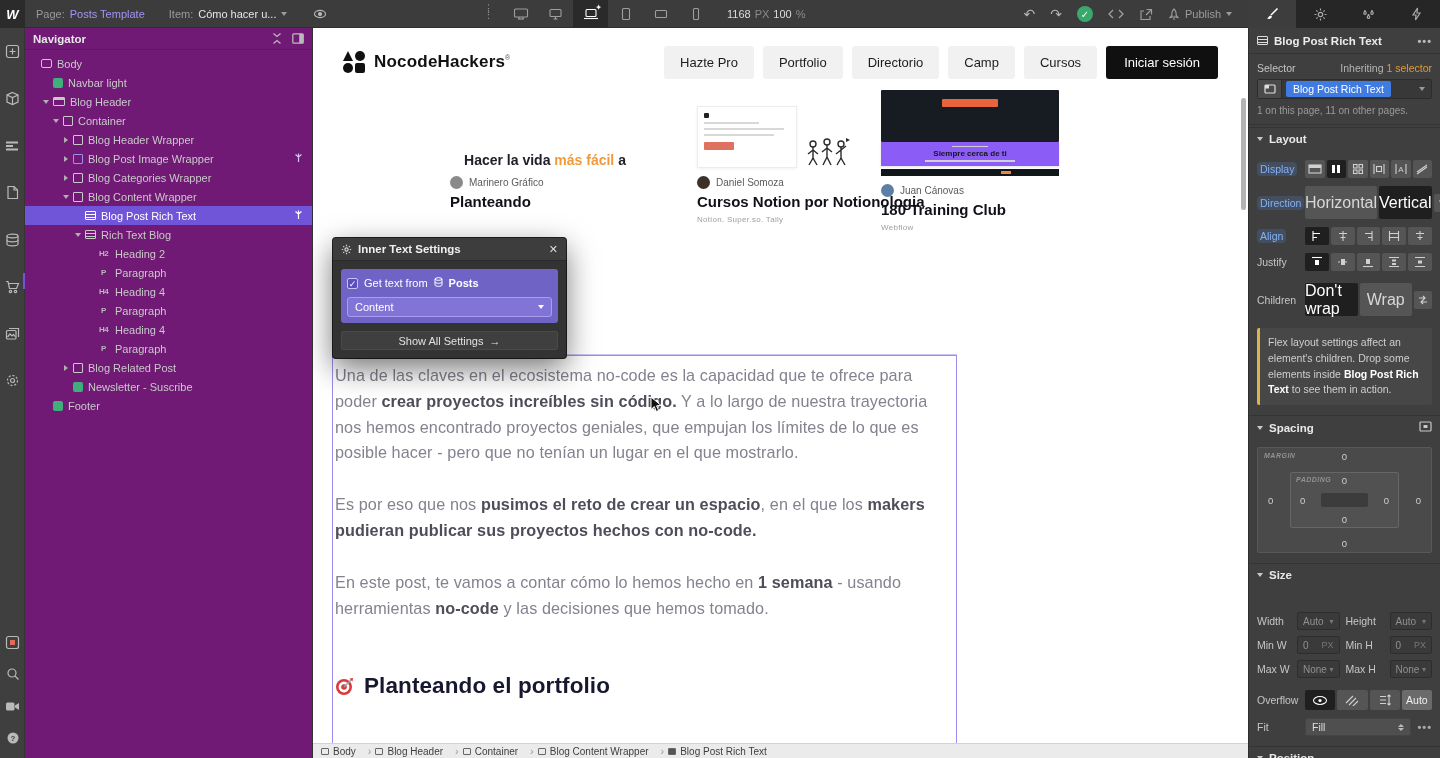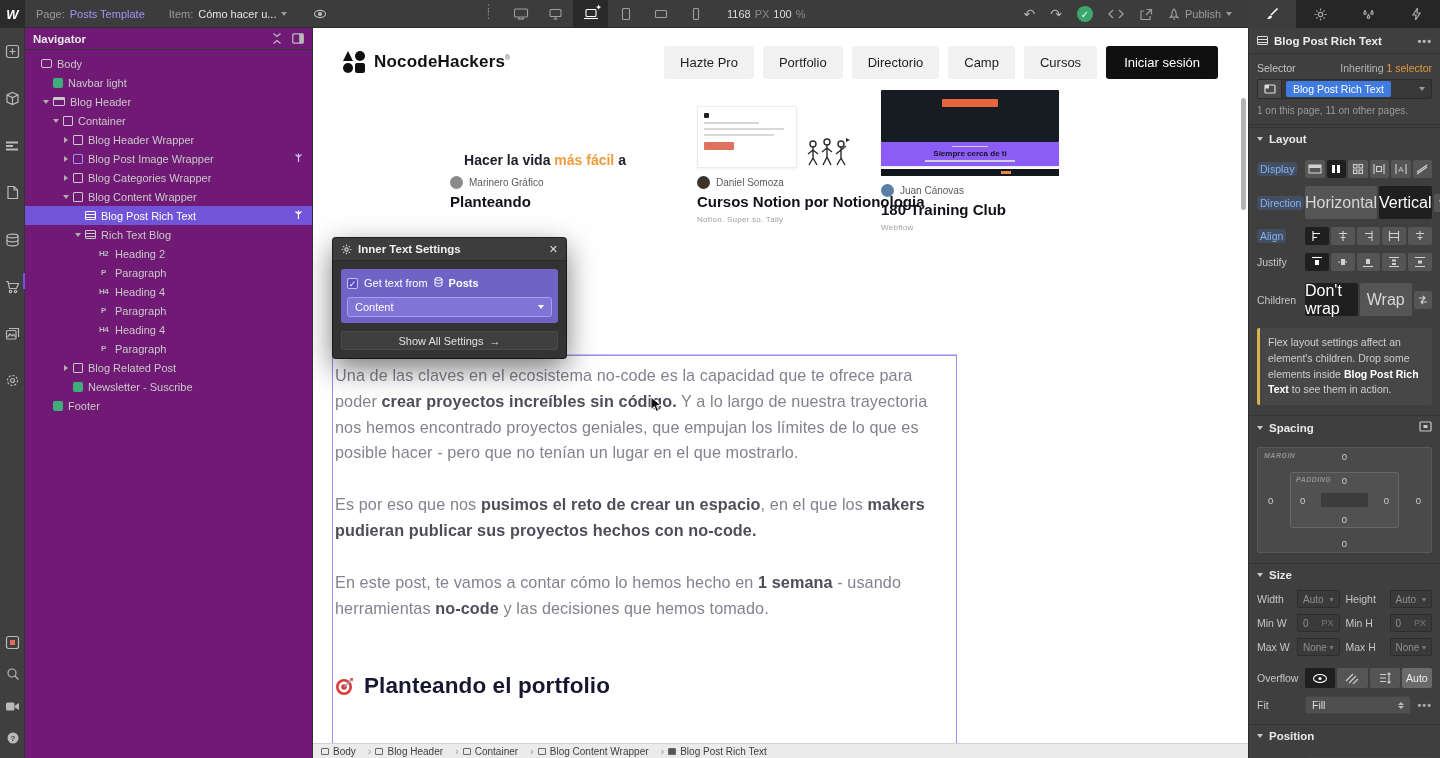--- a/index.html
+++ b/index.html
@@ -177,21 +177,21 @@
   .aux svg { stroke:#d0d0d0; fill:none; stroke-width:1.1; }
   .notebox { margin-top:12px; background:#474747; border-left:3px solid #d8b54a; border-radius:2px; padding:7px 8px; font-size:10.5px; line-height:1.5; color:#cfcfcf; }
   .notebox .bold { color:#fff; font-weight:700; }
   
   .spacebox { position:relative; height:106px; background:#4a4a4a; border:1px solid #585858; border-radius:2px; margin-top:6px; font-size:9.5px; color:#cfcfcf; }
   .spacebox .zone-lab { position:absolute; font-size:7px; font-weight:700; font-style:italic; color:#929292; letter-spacing:.5px; }
   .padbox { position:absolute; left:32px; right:32px; top:24px; bottom:24px; background:#515151; border:1px solid #666; border-radius:2px; }
   .corebox { position:absolute; left:30px; right:30px; top:20px; bottom:20px; background:#3c3c3c; border-radius:2px; }
   .sv { position:absolute; }
   
-  .sizegrid { display:grid; grid-template-columns:34px 1fr 38px 1fr; column-gap:6px; row-gap:6px; align-items:center; margin-top:2px; }
+  .sizegrid { display:grid; grid-template-columns:34px 1fr 38px 1fr; column-gap:6px; row-gap:6px; align-items:center; margin-top:24px; }
   .sizegrid .lab { font-size:10.5px; color:#c6c6c6; }
   .inp { height:18px; background:#3a3a3a; border:1px solid #2d2d2d; border-radius:2px; display:flex; align-items:center; padding:0 5px; color:#8f8f8f; font-size:10px; }
   .inp .unit { margin-left:auto; color:#777; font-size:9px; }
   .inp .dd { margin-left:auto; color:#777; font-size:8px; }
   .of-tiles { display:flex; gap:2px; flex:1; }
   .of-tiles .tile { height:20px; }
   .of-tiles .auto { background:#6b6b6b; color:#f0f0f0; font-size:10.5px; }
   .fitsel { flex:1; height:18px; background:#4f4f4f; border:1px solid #444; border-radius:2px; display:flex; align-items:center; padding:0 6px; color:#ddd; font-size:10.5px; }
   .updown { margin-left:auto; display:flex; flex-direction:column; gap:1px; }
   .updown i { width:0;height:0;border-left:3px solid transparent;border-right:3px solid transparent; display:block; }

